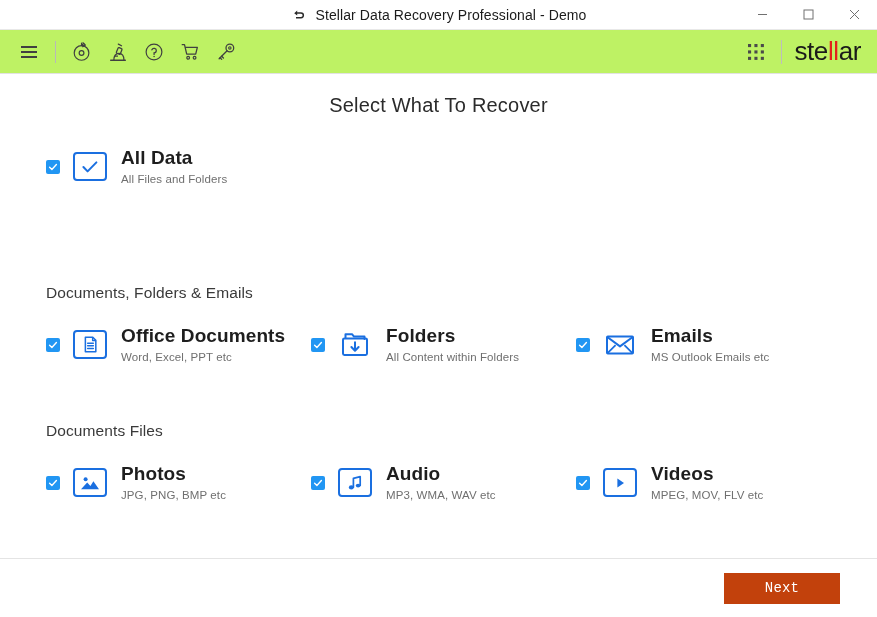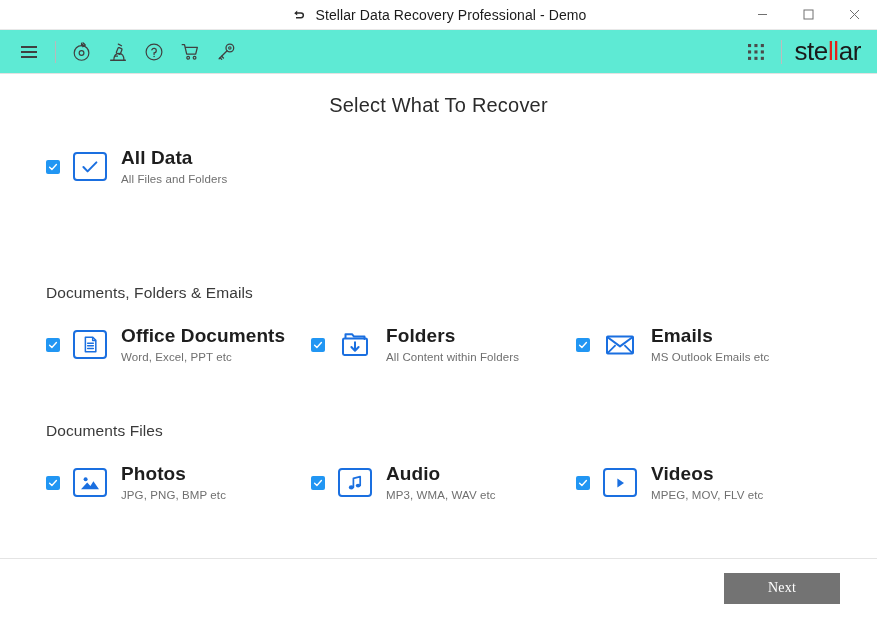--- a/index.html
+++ b/index.html
@@ -61,21 +61,21 @@
     display: flex;
     align-items: center;
     justify-content: center;
     cursor: default;
   }
   .win-btn svg { display: block; }
 
   
   .toolbar {
     height: 44px;
-    background: #5eead4;
+    background: #bef264;
     border-bottom: 1px solid #e2e2e2;
     display: flex;
     align-items: center;
     padding: 0 14px 0 12px;
     box-sizing: border-box;
   }
   .tb-left {
     display: flex;
     align-items: center;
     gap: 2px;
@@ -232,25 +232,25 @@
     background: #ffffff;
     display: flex;
     align-items: center;
     justify-content: flex-end;
     padding-right: 37px;
     box-sizing: border-box;
   }
   .next-btn {
     width: 116px;
     height: 31px;
-    background: #737373;
+    background: #c2410c;
     color: #ffffff;
     border: none;
     font-size: 14px;
-    font-family: Liberation Serif, serif;
+    font-family: Liberation Mono, monospace;
     cursor: pointer;
     letter-spacing: .2px;
   }
 </style>
 </head>
 <body>
 
 <div class="titlebar">
   <div class="titlebar-center">
     <span class="back-icon">

